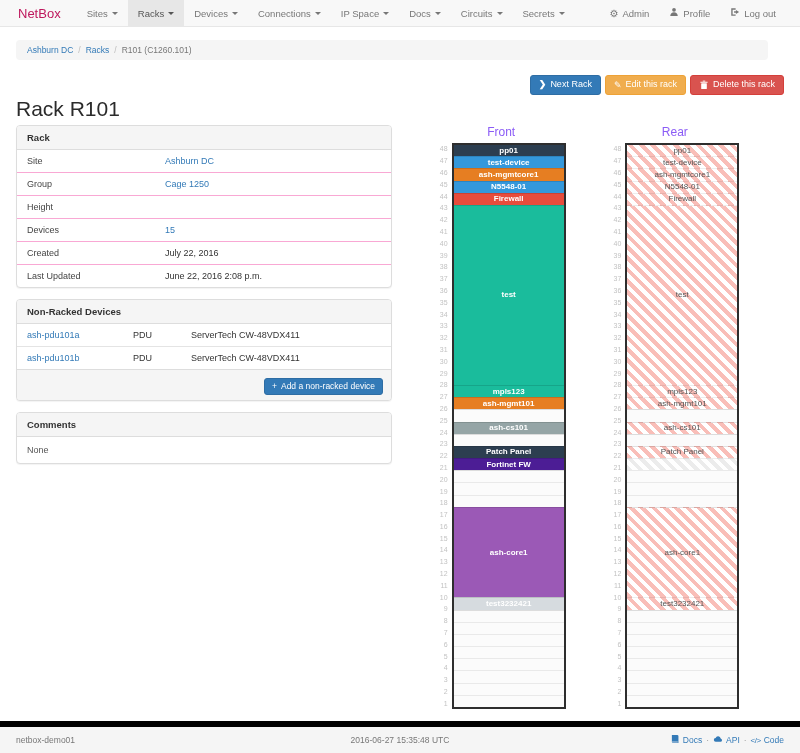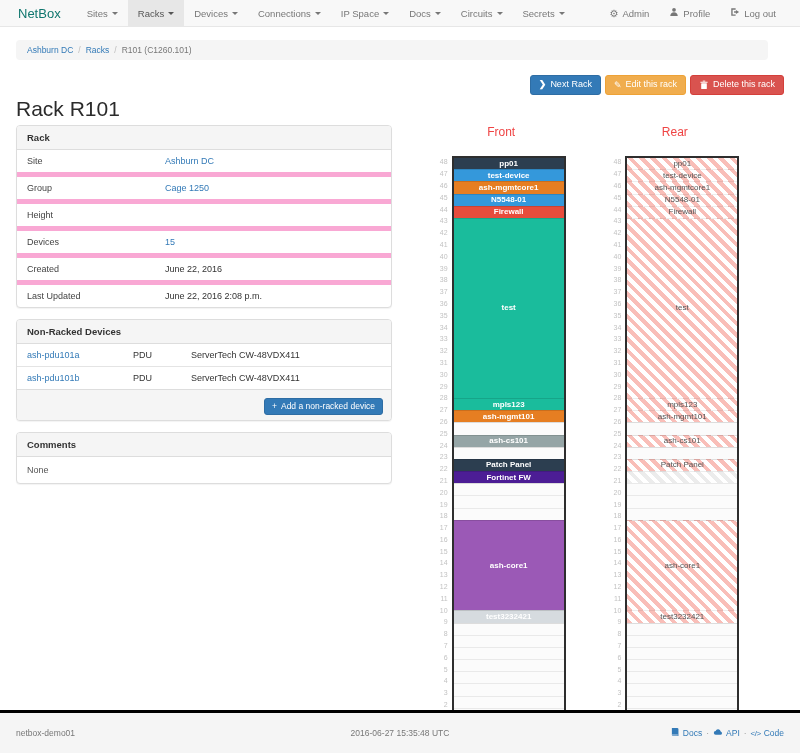--- a/index.html
+++ b/index.html
@@ -2,21 +2,21 @@
 <html><head>
 <meta charset="utf-8">
 <style>
   * { box-sizing: border-box; margin: 0; padding: 0; }
   html,body { width:800px; background:#fff; font-family:"Liberation Sans", sans-serif; color:#333; }
   body { position:relative; height:753px; overflow:hidden; }
   a { text-decoration:none; }
 
   
   .navbar { height:27px; background:#f8f8f8; border-bottom:1px solid #e7e7e7; display:flex; align-items:stretch; padding:0 14px; }
-  .brand { font-size:13px; color:#0f766e; display:flex; align-items:center; padding:0 4px; margin-right:12px; }
+  .brand { font-size:13px; color:#be185d; display:flex; align-items:center; padding:0 4px; margin-right:12px; }
   .nav-menu { display:flex; align-items:stretch; }
   .nav-item { display:flex; align-items:center; gap:4px; padding:0 10px; font-size:9.5px; color:#777; cursor:pointer; }
   .nav-item.active { background:#e7e7e7; color:#555; }
   .caret { width:0; height:0; border-left:3px solid transparent; border-right:3px solid transparent; border-top:3.5px solid currentColor; display:inline-block; }
   .nav-right { margin-left:auto; display:flex; align-items:stretch; }
   .nav-right .nav-item { gap:4px; }
   .uni-ico { font-size:10px; line-height:1; }
   .svg-ico { width:10px; height:10px; display:inline-block; }
   .svg-ico svg { width:100%; height:100%; display:block; fill:#777; }
 
@@ -47,54 +47,54 @@
   .chev { font-weight:bold; font-size:9px; }
 
   
   .main { display:flex; margin-top:8px; align-items:flex-start; }
   .left-col { width:376px; flex:none; }
   .rack-area { flex:1; display:flex; justify-content:space-evenly; align-items:flex-start; }
 
   
   .panel { border:1px solid #ddd; border-radius:4px; box-shadow:0 1px 1px rgba(0,0,0,.05); margin-bottom:11px; background:#fff; }
   .panel-heading { background:#f5f5f5; border-bottom:1px solid #ddd; padding:6px 10px; font-size:9.5px; font-weight:bold; color:#333; border-radius:3px 3px 0 0; }
-  .attr-row { display:flex; border-top:5px solid #f9a8d4; font-size:9px; }
+  .attr-row { display:flex; border-top:1px solid #f9a8d4; font-size:9px; }
   .attr-row:first-of-type { border-top:none; }
   .attr-label { width:138px; flex:none; padding:6px 10px; color:#444; }
   .attr-value { flex:1; padding:6px 10px; color:#333; }
   .attr-value a { color:#337ab7; }
   .dev-row { display:flex; border-top:1px solid #e4e4e4; font-size:9px; }
   .dev-row:first-of-type { border-top:none; }
   .dev-name { width:112px; flex:none; padding:6px 10px; }
   .dev-name a { color:#337ab7; }
   .dev-type { width:58px; flex:none; padding:6px 4px; color:#333; }
   .dev-model { flex:1; padding:6px 4px; color:#333; }
   .panel-footer { background:#f5f5f5; border-top:1px solid #ddd; padding:5px 8px; text-align:right; border-radius:0 0 3px 3px; }
   .btn-sm { font-size:8.5px; padding:3px 7px; }
   .panel-body { padding:8px 10px; font-size:9px; color:#555; }
 
   
   .rack-col { display:flex; flex-direction:column; align-items:center; }
-  .rack-title { font-size:12px; color:#ef4444; margin-bottom:17px; text-align:center; }
+  .rack-title { font-size:12px; color:#8b5cf6; margin-bottom:4px; text-align:center; }
   .rack-flex { display:flex; }
   .unit-nums { display:flex; flex-direction:column; width:15px; padding-right:4px; height:566px; }
   .unit-num { flex:1 1 0; font-size:7px; color:#c2c2c2; display:flex; align-items:center; justify-content:flex-end; line-height:1; }
   .rack { width:114px; height:566px; border:2px solid #2e2e2e; display:flex; flex-direction:column; background:#fff; }
   .slot { position:relative; display:flex; align-items:center; justify-content:center; overflow:hidden; min-height:0; }
   .slot + .slot { border-top:1px solid rgba(0,0,0,0.12); }
   .slot.empty { background:#fbfbfb; }
   .slot.empty + .slot.empty { border-top:1px solid #e9e9e9; }
   .slot-label { font-size:8px; font-weight:bold; line-height:1; white-space:nowrap; }
   .slot.hatch { background:repeating-linear-gradient(45deg,#f9beb8 0,#f9beb8 4px,#ffffff 4px,#ffffff 8px); }
   .slot.hatch-gray { background:repeating-linear-gradient(45deg,#ececec 0,#ececec 4px,#ffffff 4px,#ffffff 8px); }
   .slot.hatch .slot-label, .slot.hatch-gray .slot-label { color:#555; font-weight:normal; }
   .slot.hatch + .slot.hatch, .slot.hatch-gray + .slot, .slot.hatch + .slot.hatch-gray { border-top:1px solid rgba(0,0,0,0.07); }
 
   
-  .footer { position:absolute; left:0; right:0; bottom:0; height:43px; background:#f5f5f5; border-top:3px solid #000000; display:flex; align-items:center; padding:0 16px; font-size:8.5px; color:#777; }
+  .footer { position:absolute; left:0; right:0; bottom:0; height:32px; background:#f5f5f5; border-top:6px solid #000000; display:flex; align-items:center; padding:0 16px; font-size:8.5px; color:#777; }
   .footer-left { flex:1; text-align:left; }
   .footer-center { flex:1; text-align:center; }
   .footer-right { flex:1; text-align:right; display:flex; justify-content:flex-end; align-items:center; gap:4px; }
   .footer-right a { color:#337ab7; display:inline-flex; align-items:center; gap:3px; }
   .footer-right .svg-ico svg { fill:#337ab7; }
   .foot-sep { color:#999; }
   .code-glyph { font-size:8px; letter-spacing:-0.5px; }
 </style>
 </head>
 <body>
@@ -209,21 +209,21 @@
             </div>
             <div class="attr-row">
               <div class="attr-label">Height</div>
             </div>
             <div class="attr-row">
               <div class="attr-label">Devices</div>
               <div class="attr-value"><a>15</a></div>
             </div>
             <div class="attr-row">
               <div class="attr-label">Created</div>
-              <div class="attr-value">June 22, 2016</div>
+              <div class="attr-value">July 22, 2016</div>
             </div>
             <div class="attr-row">
               <div class="attr-label">Last Updated</div>
               <div class="attr-value">June 22, 2016 2:08 p.m.</div>
             </div>
           </div>
       </div>
 
       <div class="panel">
         <div class="panel-heading">Non-Racked Devices</div>

